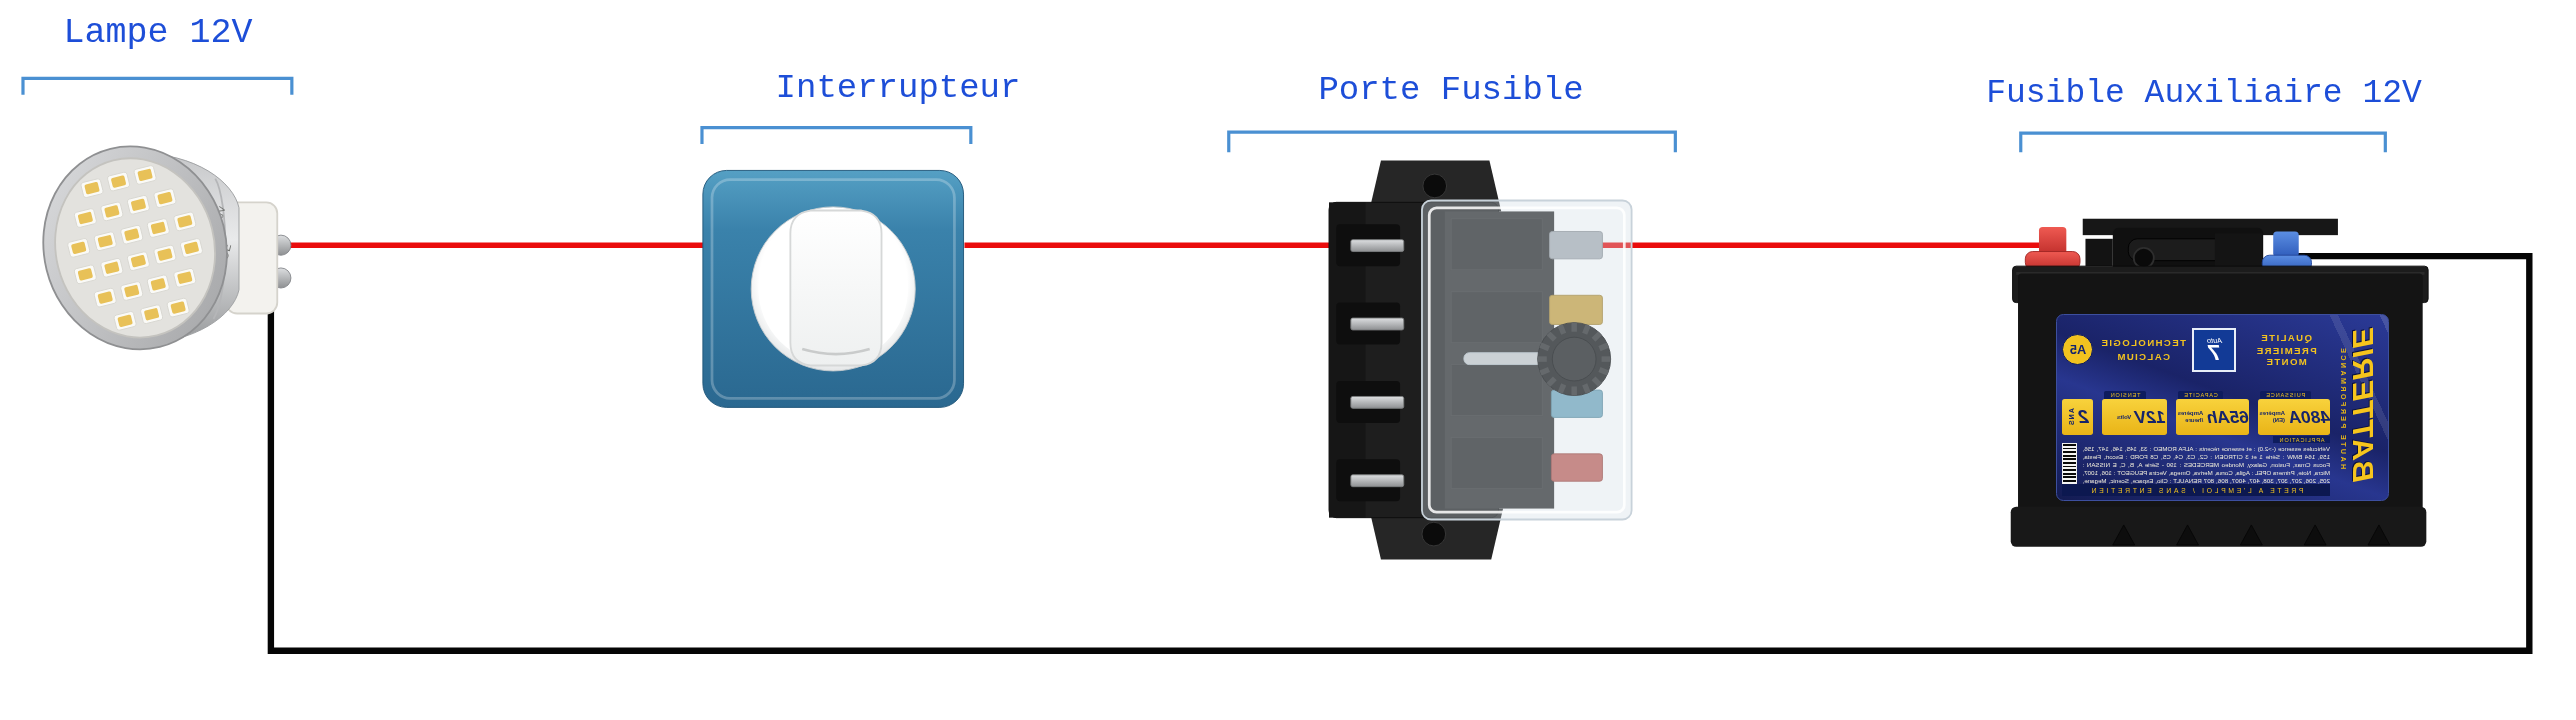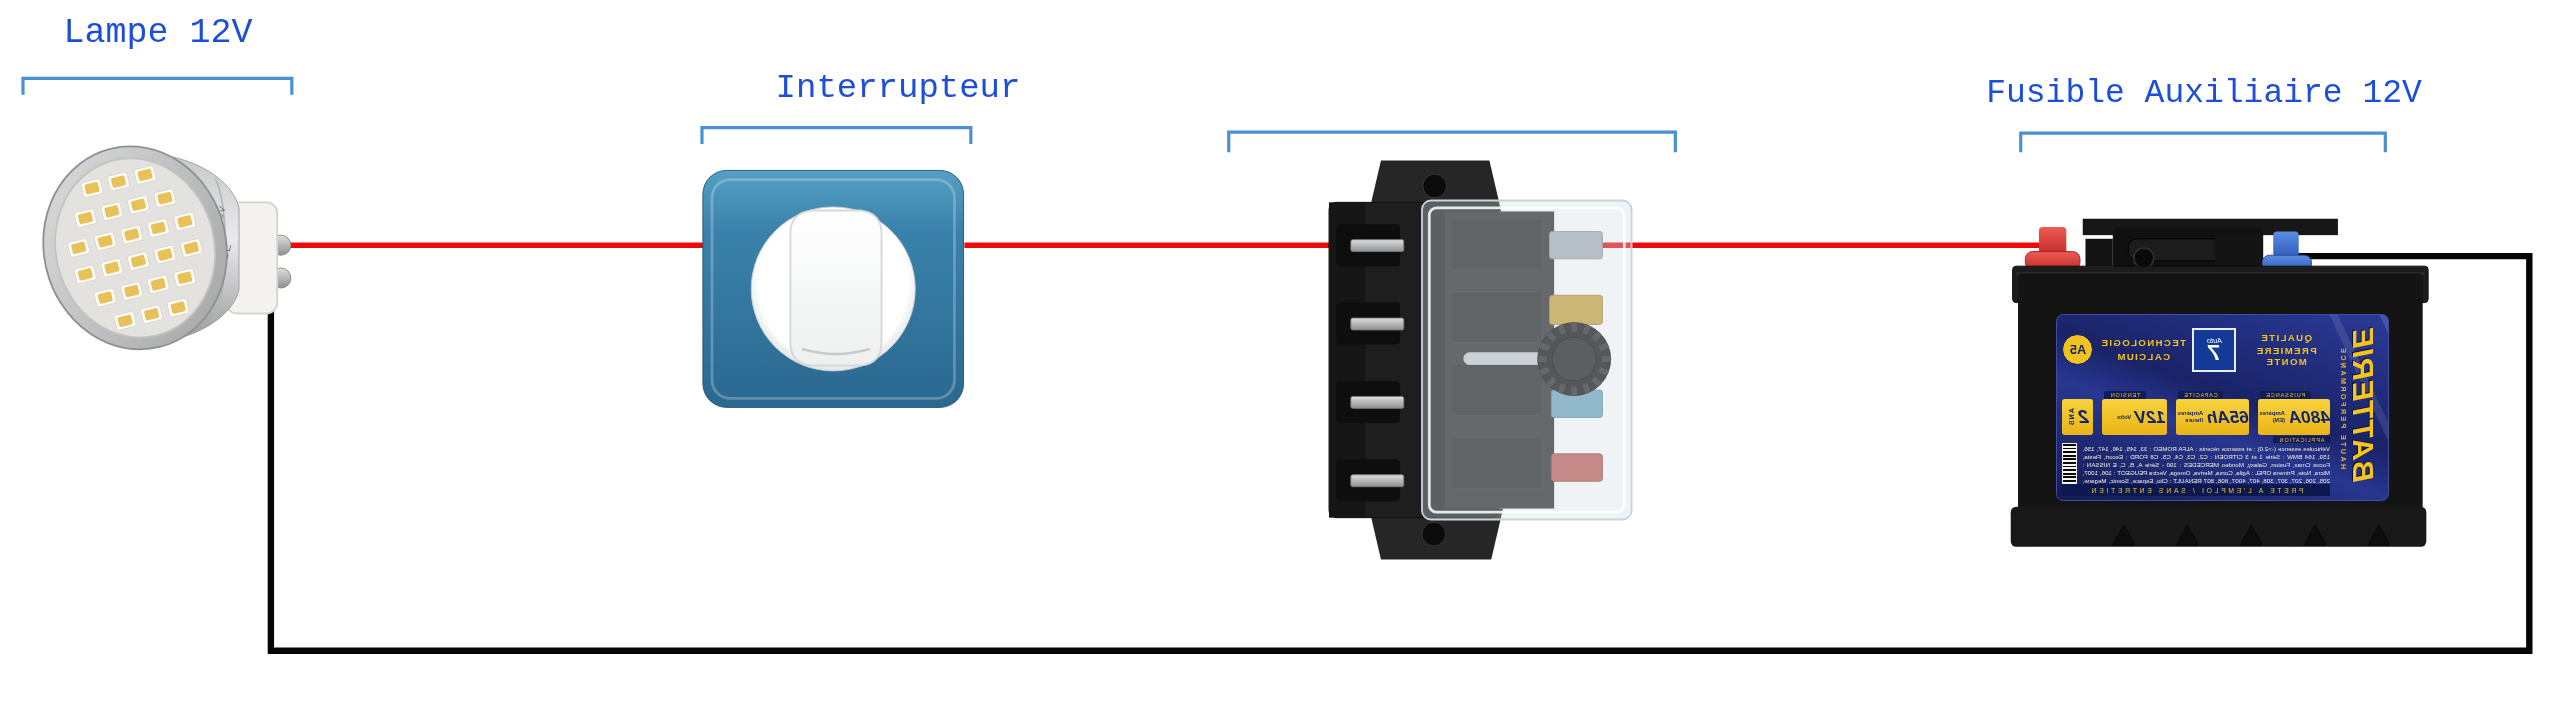--- a/index.html
+++ b/index.html
@@ -266,20 +266,21 @@
           <path d="M2388 598 L2400 576 L2412 598 Z" fill="#0d0d0d" stroke="#050505"></path>
           <path d="M2458 598 L2470 576 L2482 598 Z" fill="#0d0d0d" stroke="#050505"></path>
           <path d="M2528 598 L2540 576 L2552 598 Z" fill="#0d0d0d" stroke="#050505"></path>
           <path d="M2598 598 L2610 576 L2622 598 Z" fill="#0d0d0d" stroke="#050505"></path>
         </g>
     </g>
   </svg>
 
   <div class="comp-label" style="left:158px;top:12.8px;font-size:35px;">Lampe 12V</div>
   <div class="comp-label" style="left:854px;top:69px;margin-left:44px;">Interrupteur</div>
+  <div class="comp-label" style="left:1451px;top:71px;">Porte Fusible</div>
   <div class="comp-label" style="left:2204px;top:75px;font-size:33px;">Fusible Auxiliaire 12V</div>
 
   <div class="batt-label">
     <div class="batt-brand">BATTERIE</div>
     <div class="batt-brand-sub">HAUTE PERFORMANCE</div>
     <div class="batt-row-top">
       <div class="batt-col">
         <span>QUALITE</span>
           <span>PREMIERE MONTE</span>
       </div>

